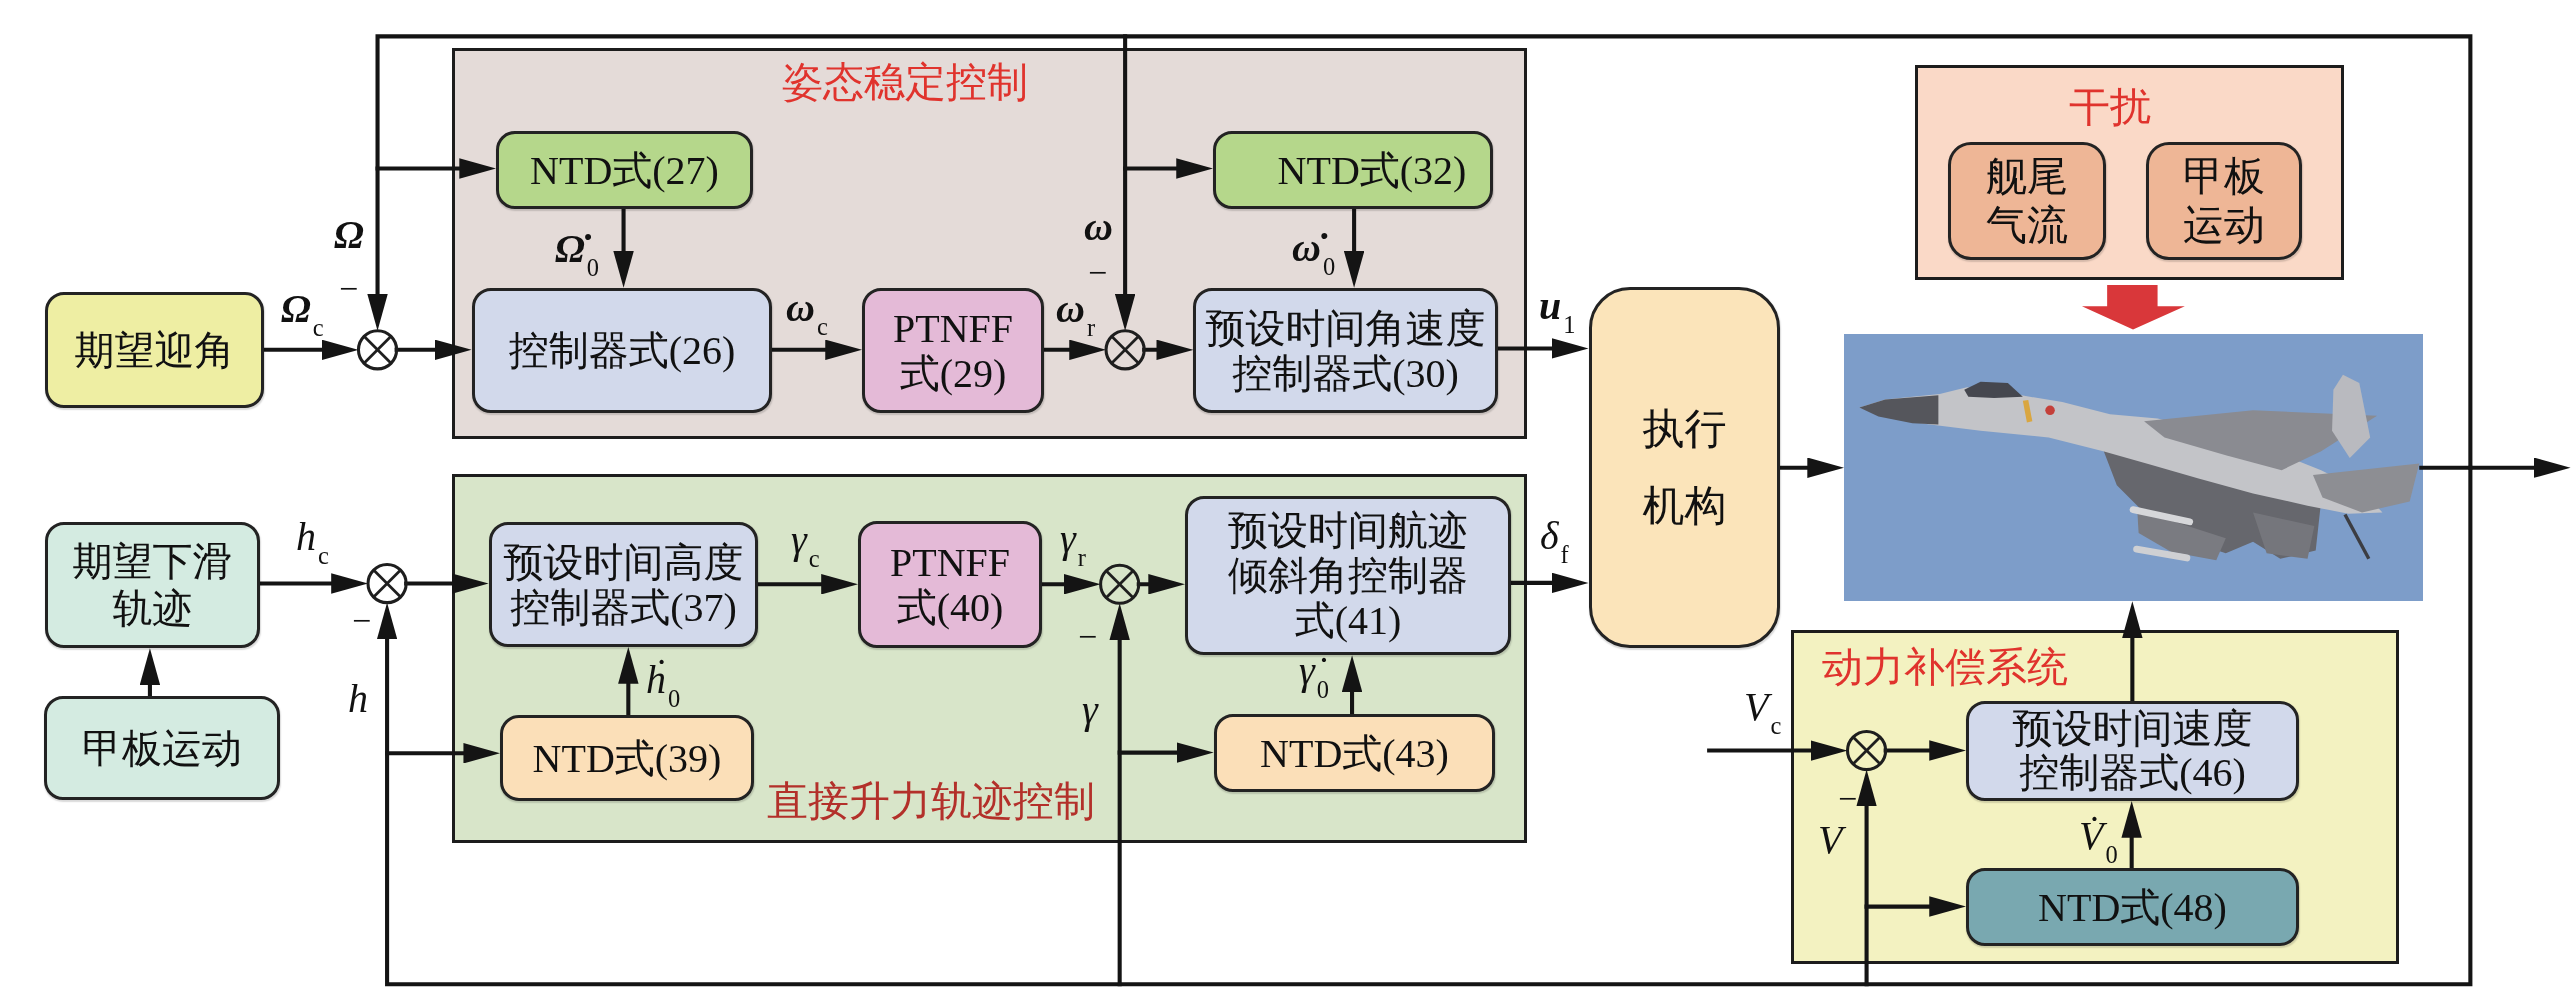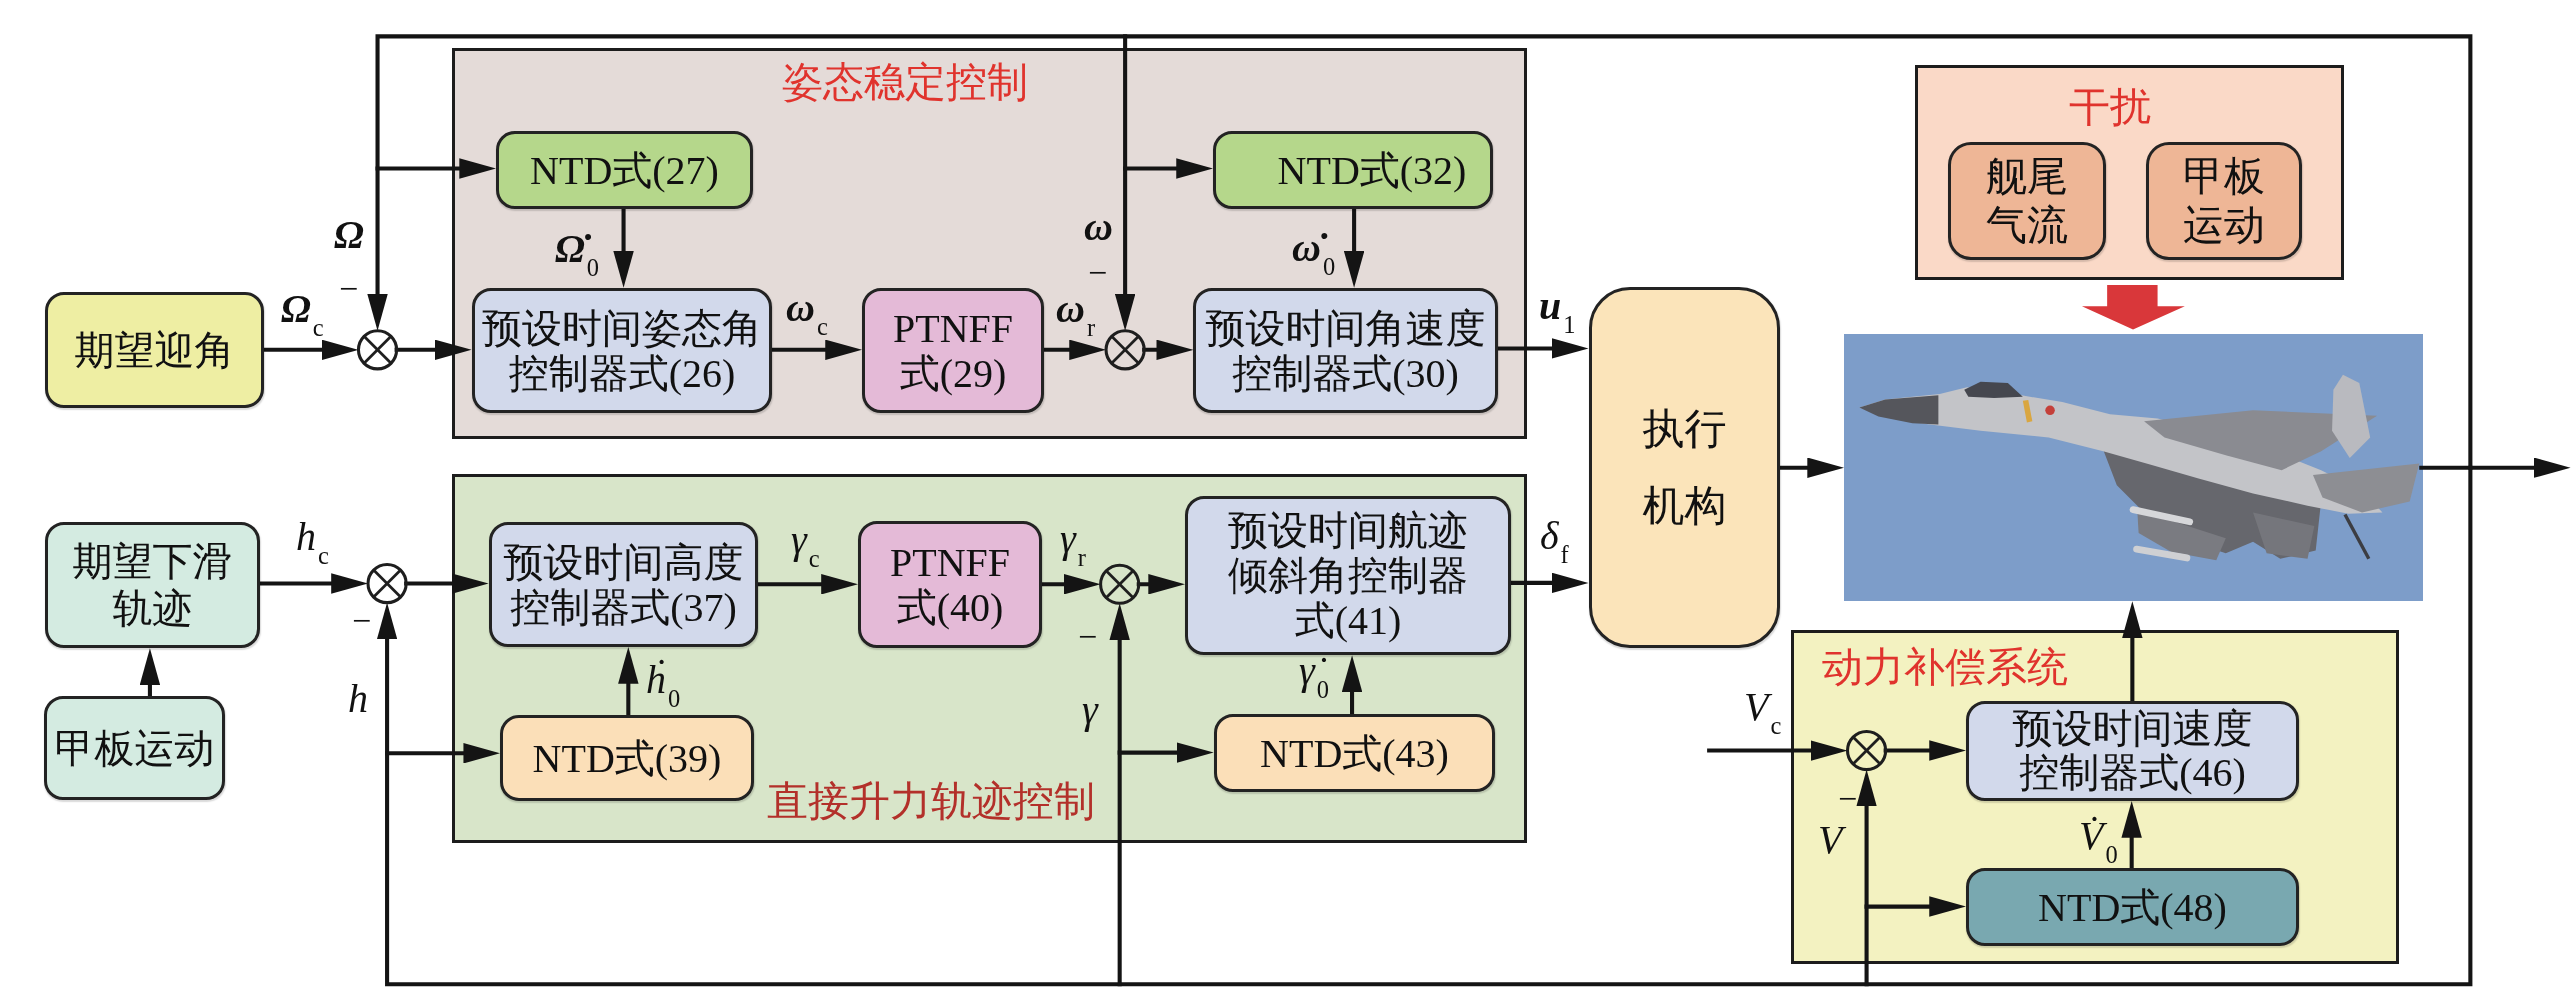--- a/index.html
+++ b/index.html
@@ -145,29 +145,28 @@
     </g>
   </svg>
 
   <div class="blk" style="left:45px;top:292px;width:219px;height:116px;background:var(--desired-bg);">
     <span>期望迎角</span>
   </div>
   <div class="blk" style="left:45px;top:522px;width:215px;height:126px;background:var(--reference-bg);line-height:47px;">
     <span>期望下滑</span>
     <span>轨迹</span>
   </div>
-  <div class="blk" style="left:44px;top:696px;width:181px;height:104px;background:var(--reference-bg);">
+  <div class="blk" style="left:44px;top:696px;width:236px;height:104px;background:var(--reference-bg);">
     <span>甲板运动</span>
   </div>
 
   <div class="blk" style="left:496px;top:131px;width:257px;height:78px;background:var(--ntd-green);">
     <span>NTD式(27)</span>
   </div>
   <div class="blk" style="left:472px;top:288px;width:300px;height:125px;background:var(--controller-bg);">
-    <span>预设时间姿态角</span>
     <span>控制器式(26)</span>
   </div>
   <div class="blk" style="left:862px;top:288px;width:182px;height:125px;background:var(--ptnff-bg);">
     <span>PTNFF</span>
     <span>式(29)</span>
   </div>
   <div class="blk" style="left:1213px;top:131px;width:280px;height:78px;background:var(--ntd-green);padding-left:38px;">
     <span>NTD式(32)</span>
   </div>
   <div class="blk" style="left:1193px;top:288px;width:305px;height:125px;background:var(--controller-bg);">

